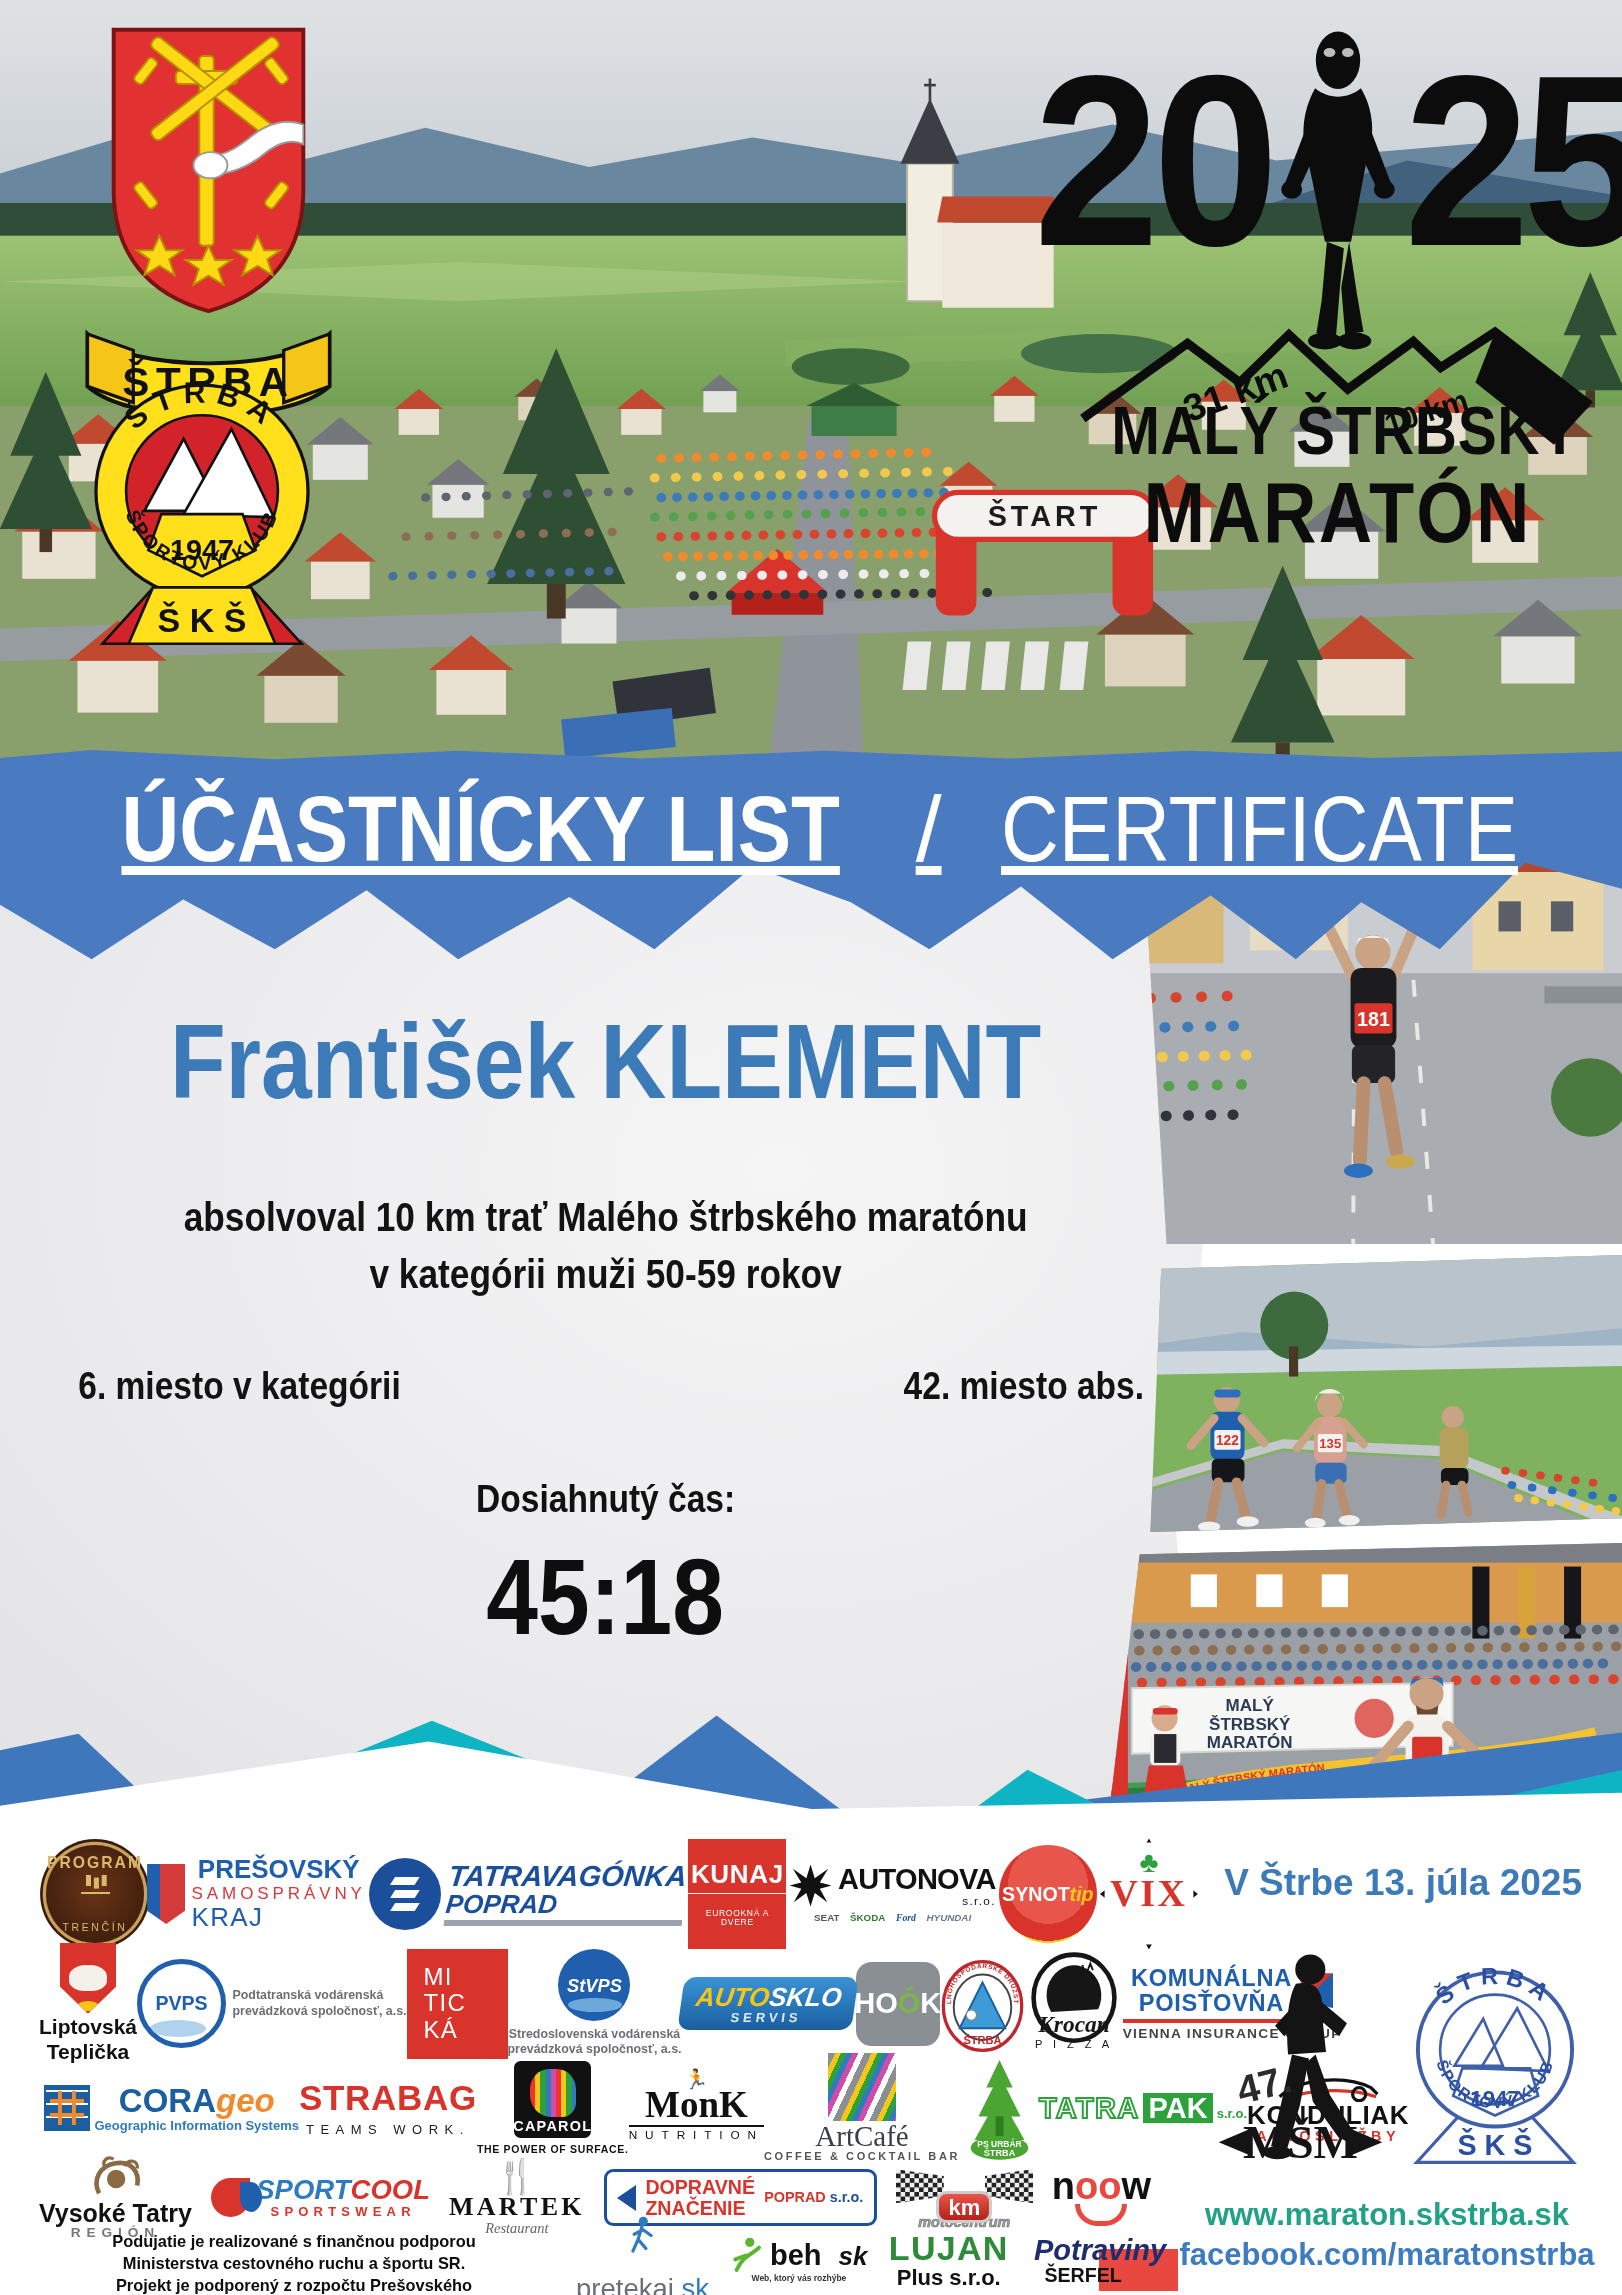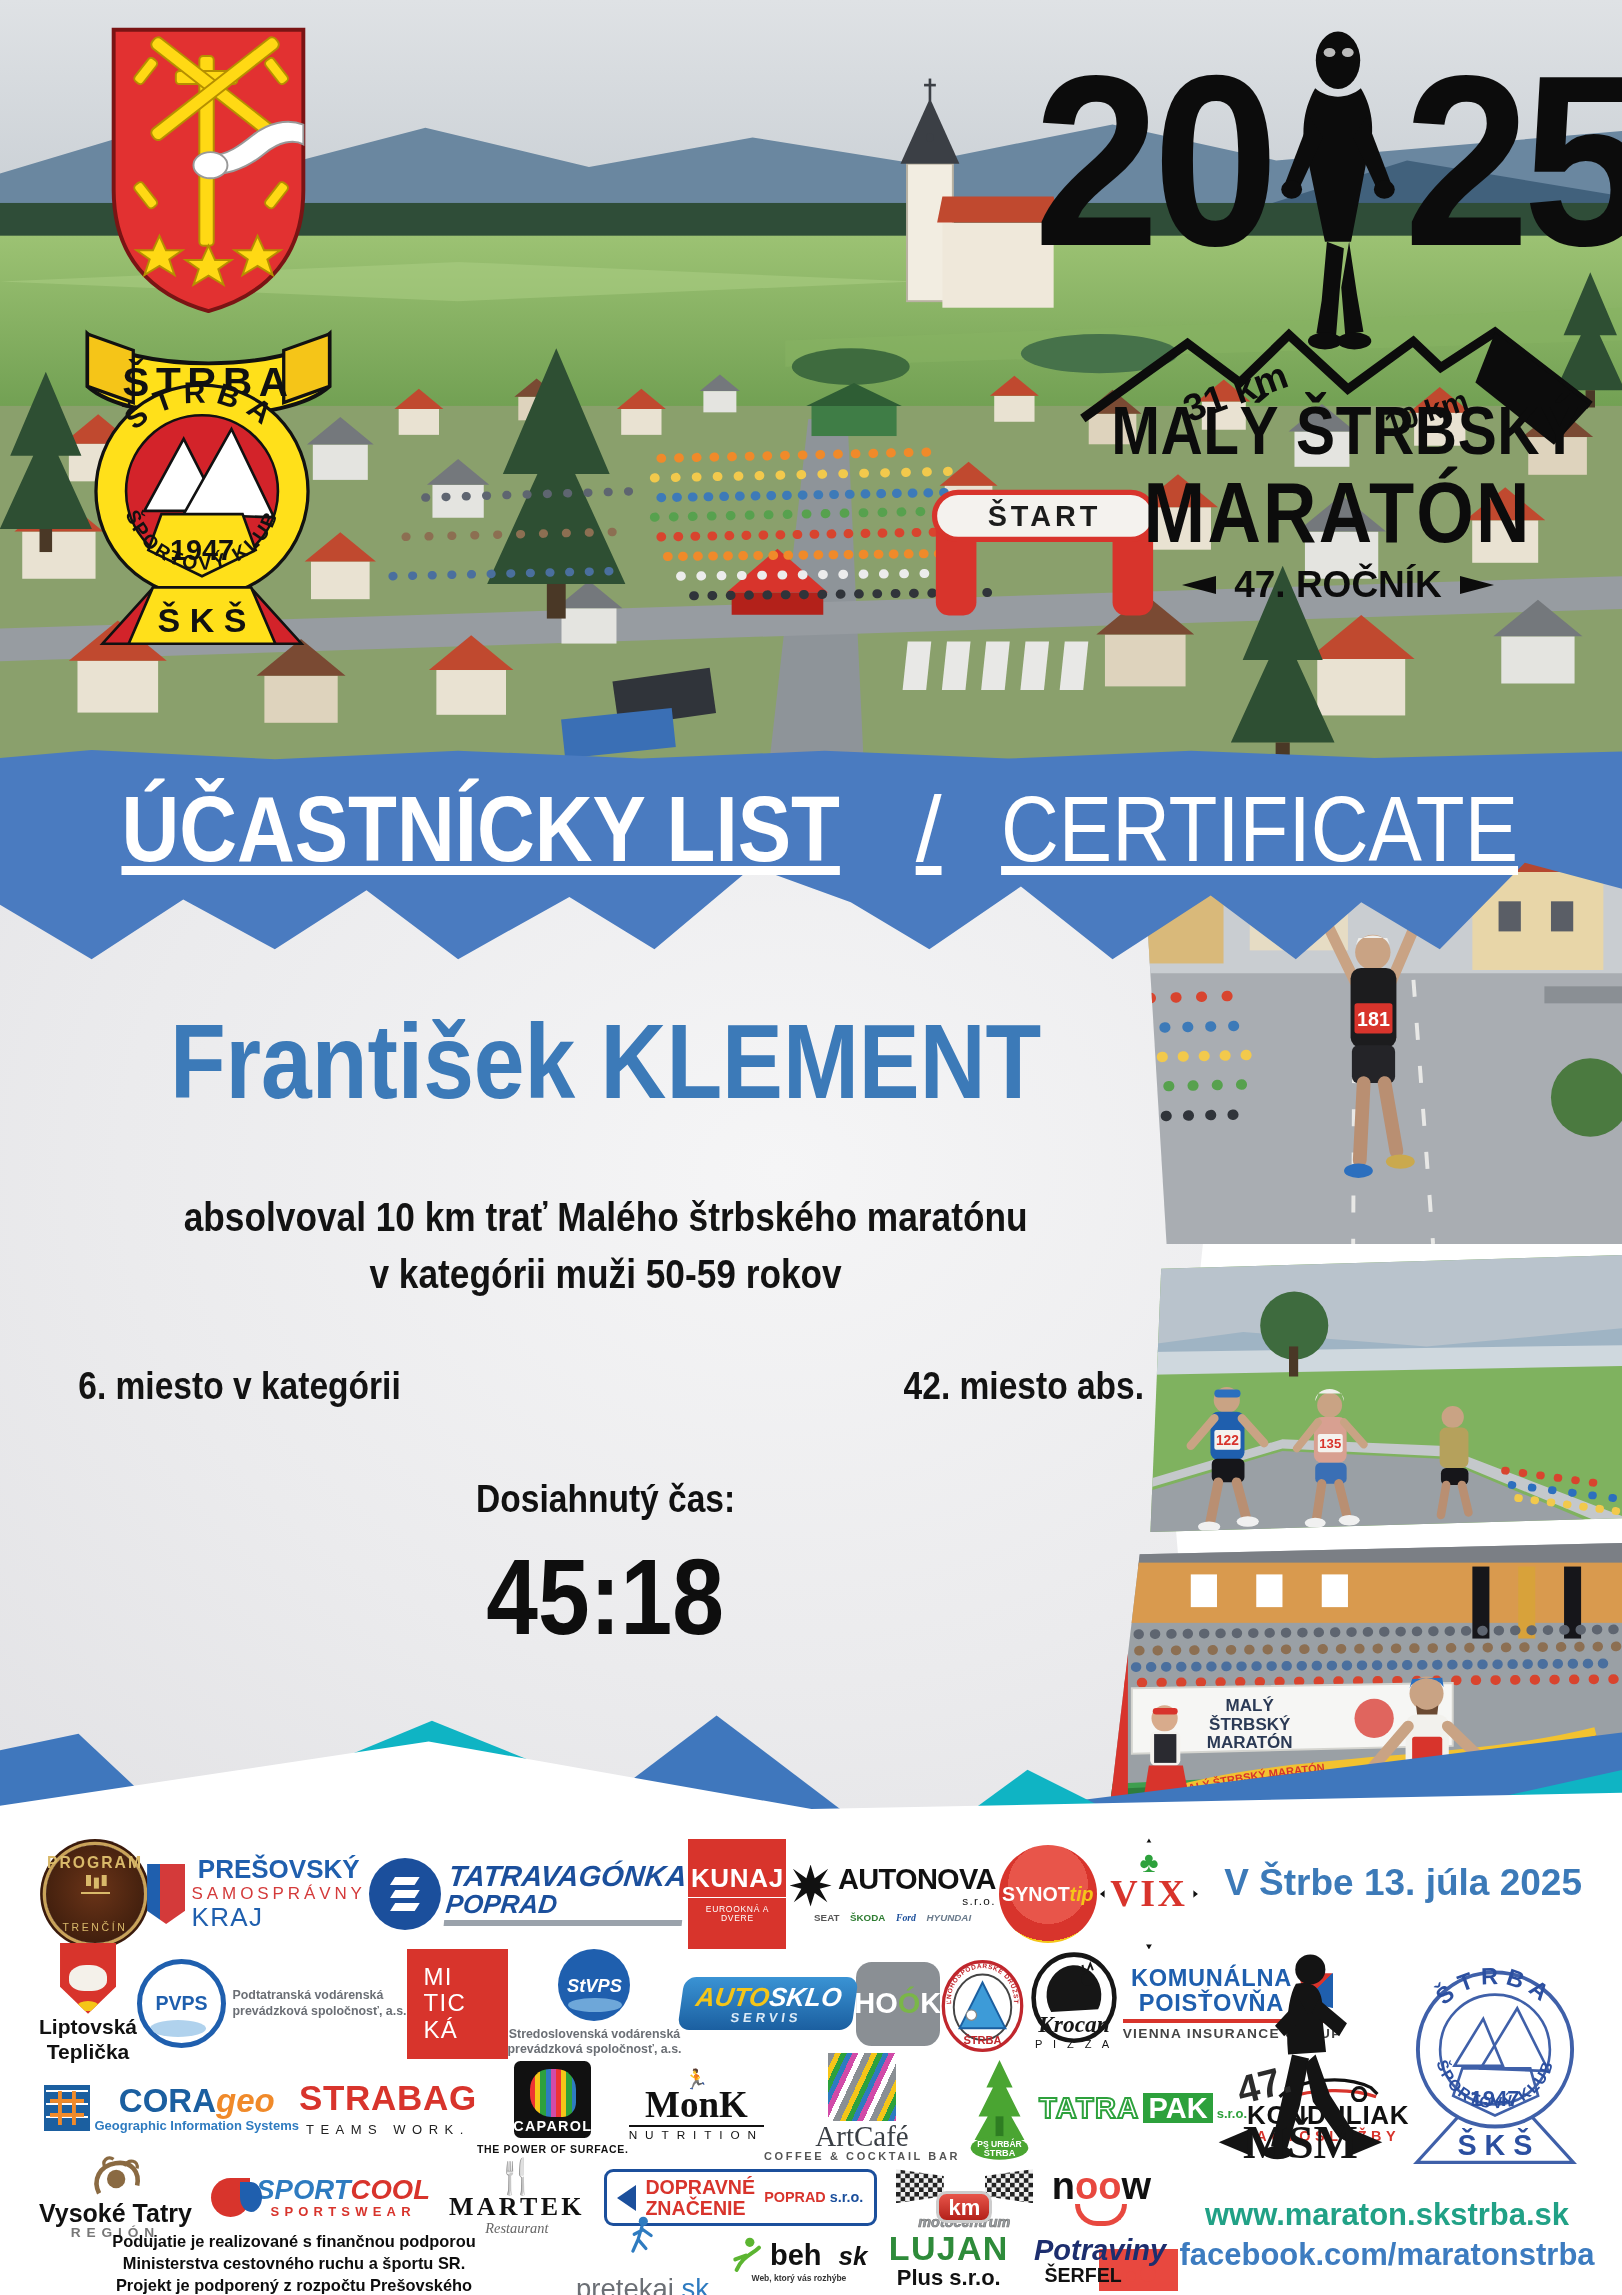--- a/index.html
+++ b/index.html
@@ -84,21 +84,21 @@
   .psk-flag{width:38px;height:60px;background:linear-gradient(90deg,#1f5fae 0 34%,#d43a3a 34% 100%);clip-path:polygon(0 0,100% 0,100% 78%,50% 100%,0 78%);}
   .psk-l1{font-size:26px;font-weight:800;color:#1f5fae;}
   .psk-l2{font-size:17px;letter-spacing:3.9px;color:#d43a3a;margin:1.3px 0;}
   .psk-l3{font-size:26px;font-weight:400;color:#1f5fae;letter-spacing:1.3px;}
   .tv-circ{width:72px;height:72px;border-radius:50%;background:#1b4f9c;display:flex;align-items:center;justify-content:center;flex-direction:column;gap:4.6px;}
   .tv-chev{width:30px;height:8.5px;background:#fff;clip-path:polygon(0 100%,18% 0,100% 0,82% 100%);}
   .tv-txt{font-style:italic;font-weight:800;color:#1b4f9c;text-align:left;transform:skewX(-6deg);}
   .tv1{font-size:29px;} .tv2{font-size:26px;border-bottom:6.5px solid #9aa2ab;padding-bottom:1.3px;}
   .kunaj{width:98px;height:110px;background:#d8342c;color:#fff;display:flex;flex-direction:column;align-items:center;justify-content:center;gap:5.2px;}
   .kunaj .k1{font-size:26px;font-weight:900;letter-spacing:0.7px;}
-  .kunaj .k2{font-size:8.5px;letter-spacing:0.7px;border-top:1.3px solid #fff;padding-top:7px;}
+  .kunaj .k2{font-size:8.5px;letter-spacing:0.7px;border-top:1.3px solid #fff;padding-top:15px;}
   .an-star{width:42px;height:42px;background:#111;clip-path:polygon(50% 0,60% 33%,92% 10%,72% 43%,100% 50%,72% 58%,90% 90%,60% 68%,50% 100%,40% 68%,10% 90%,28% 58%,0 50%,28% 43%,8% 10%,40% 33%);}
   .an-name{font-size:29px;font-weight:900;letter-spacing:-0.7px;}
   .an-sro{font-size:11.8px;letter-spacing:1.3px;}
   .an-brands{display:flex;gap:10.5px;margin-top:6.5px;font-size:9.8px;font-weight:700;color:#555;align-items:center;}
   .an-brands .b-skoda{color:#2e7d32;} .an-brands .b-ford{color:#1b4f9c;font-style:italic;font-family:"Liberation Serif",serif;} .an-brands .b-hyundai{color:#6a7b8c;font-style:italic;}
   .synot{width:98px;height:98px;border-radius:50%;background:radial-gradient(circle at 50% 40%, #e8554a 0 52%, #d8342c 52% 74%, #f5c518 74% 100%);display:flex;align-items:center;justify-content:center;}
   .synot .s1{color:#fff;font-weight:900;font-size:19.6px;} .synot .s2{color:#f5c518;font-weight:900;font-style:italic;font-size:19.6px;}
   .vix{position:relative;width:98px;height:111px;display:flex;align-items:center;justify-content:center;}
   .vix-star{position:absolute;inset:0;background:#fff;clip-path:polygon(50% 0,68% 28%,100% 50%,68% 72%,50% 100%,32% 72%,0 50%,32% 28%);box-shadow:inset 0 0 0 2.6px #111;border:2.6px solid #111;}
   .vix-club{position:absolute;top:9.2px;left:0;width:100%;text-align:center;font-size:29px;color:#2da13c;line-height:1;}
@@ -396,25 +396,20 @@
         <span class="yr">25</span>
       </div>
       <svg class="ridge" viewBox="0 0 810 230">
         <path d="M15,190 L175,75 L255,135 L330,62 L420,145 L520,72 L562,112 L645,58 L790,170" fill="none" stroke="#0c0c0c" stroke-width="14"></path>
         <polygon points="645,58 790,170 735,230 615,135" fill="#0c0c0c"></polygon>
         <text x="255" y="168" font-size="58" font-weight="900" fill="#0c0c0c" transform="rotate(-20 255 168)" text-anchor="middle">31 km</text>
         <text x="545" y="195" font-size="46" font-weight="900" fill="#0c0c0c" transform="rotate(-18 545 195)" text-anchor="middle">10 km</text>
       </svg>
       <div class="t1"><span class="cond">MALÝ ŠTRBSKÝ</span></div>
       <div class="t2"><span class="cond">MARATÓN</span></div>
-      <div class="edition">
-        <span class="tri tri-l"></span>
-        <span>47. ROČNÍK</span>
-        <span class="tri tri-r"></span>
-      </div>
     </div>
   </section>
 
   <section class="cert">
     <div class="graypanel"></div>
 
     <div class="photos">
       <div class="ph ph1">
         <svg viewBox="0 0 820 604" preserveAspectRatio="none">
           <rect width="820" height="604" fill="#a9adb2"></rect>

